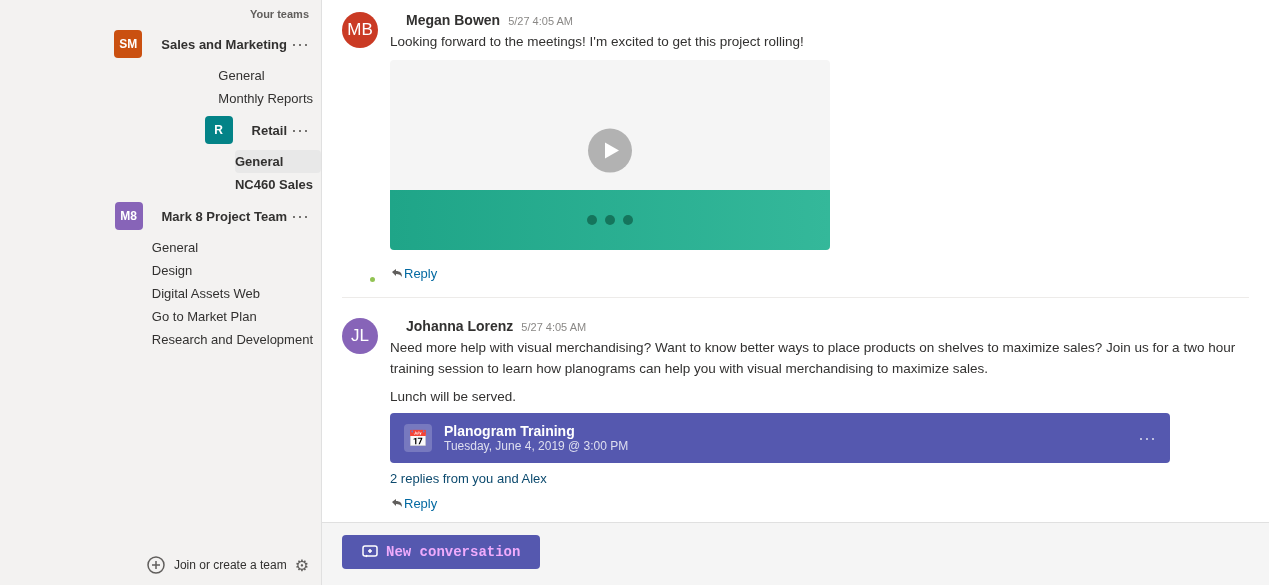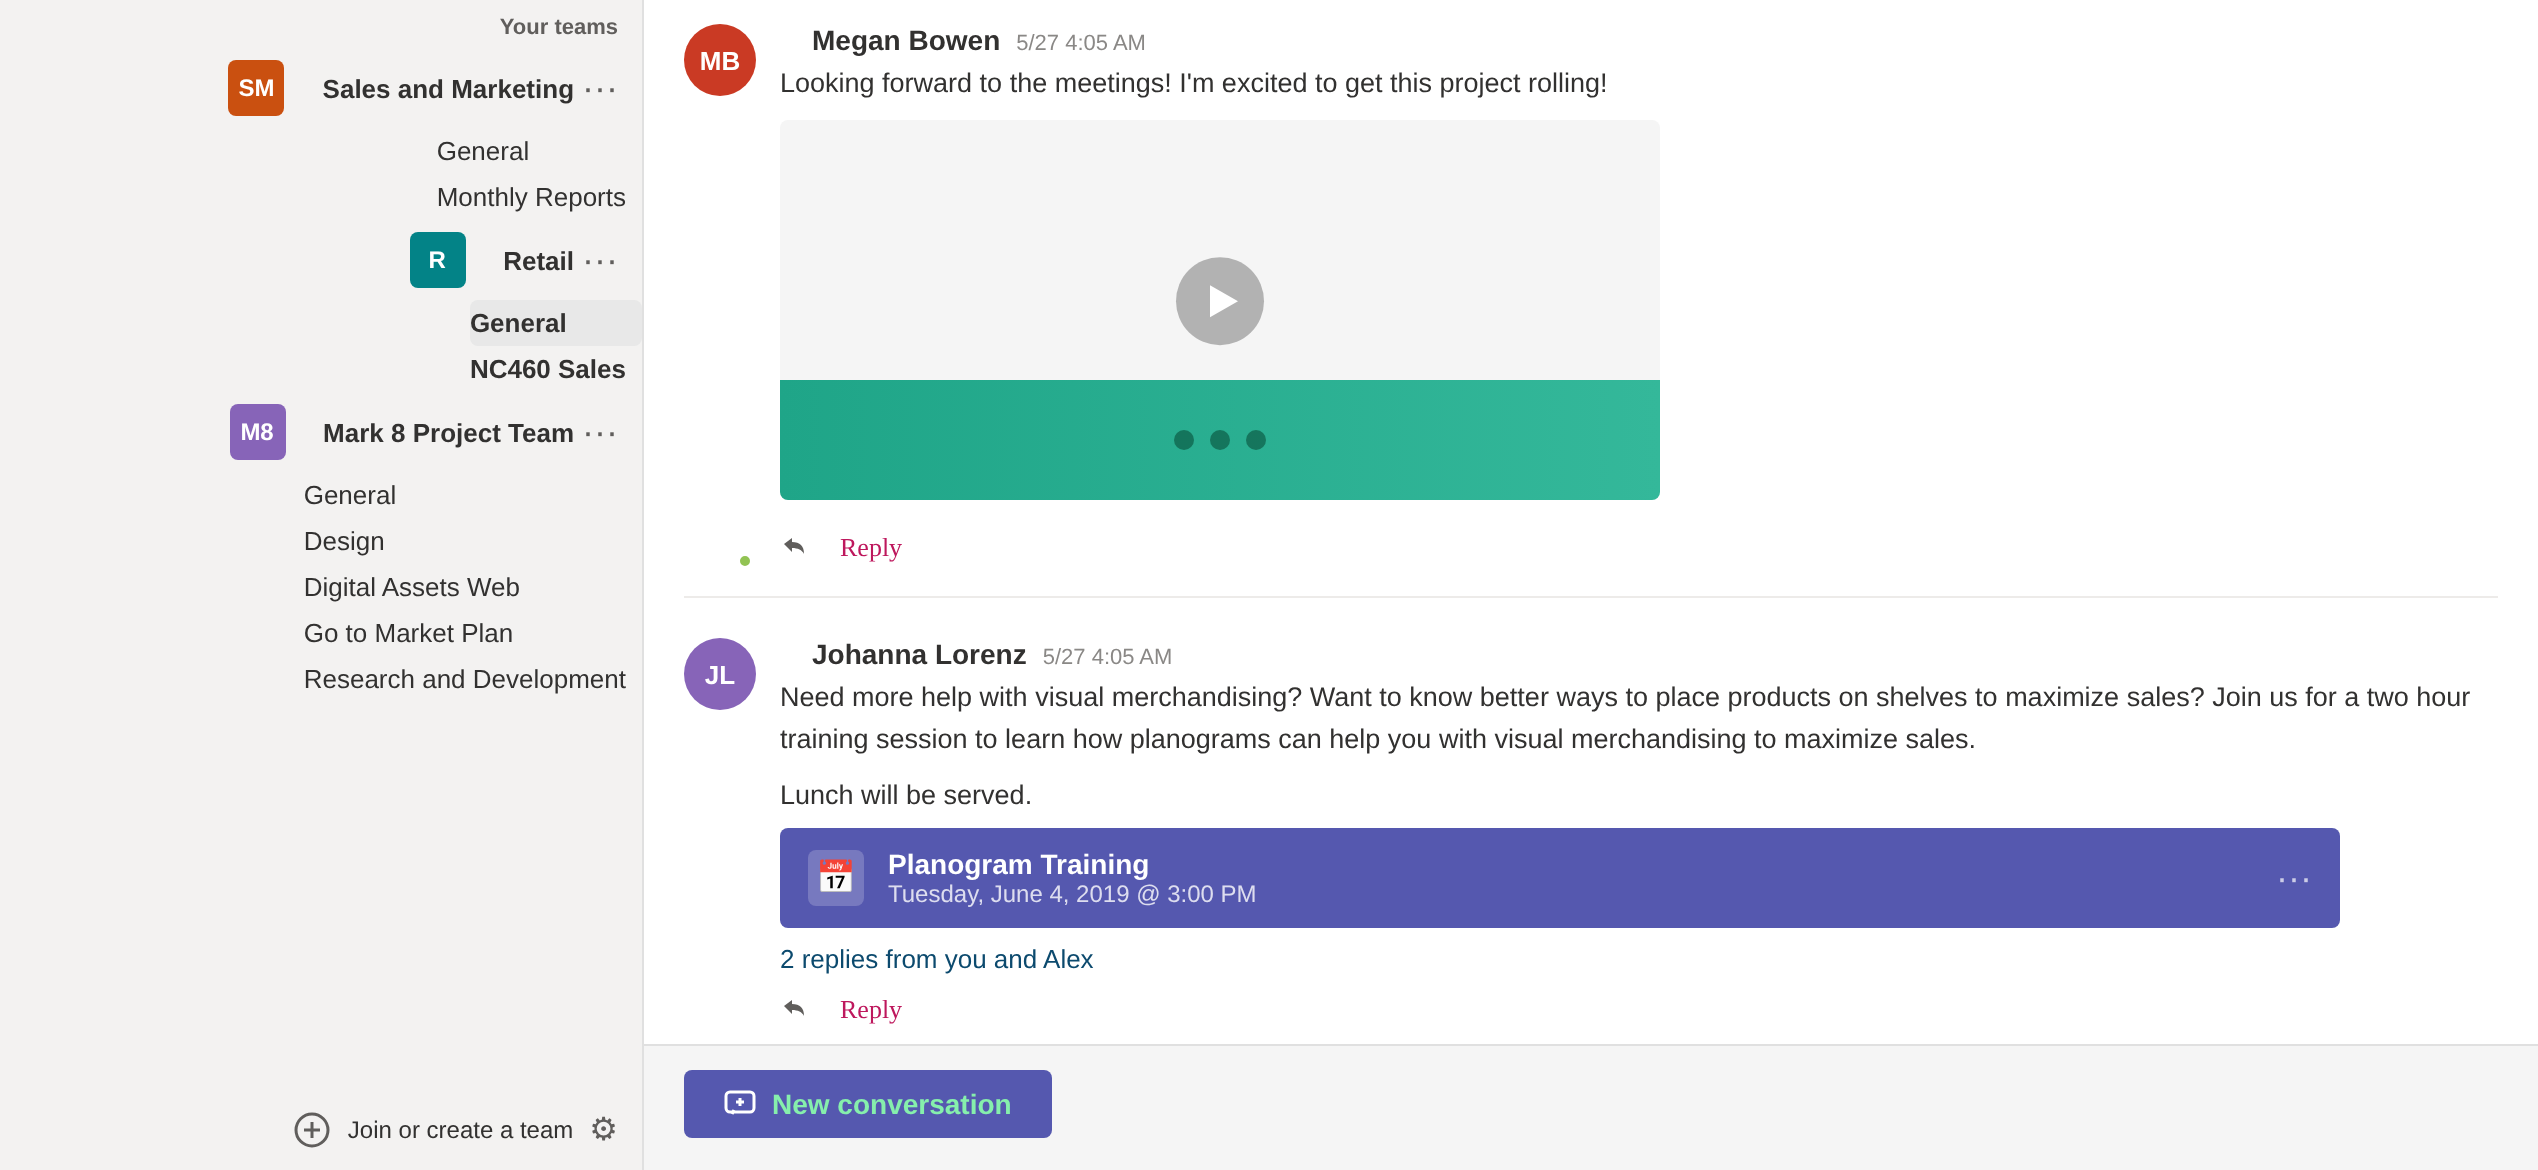--- a/index.html
+++ b/index.html
@@ -116,22 +116,22 @@
       position: relative;
       flex-shrink: 0;
     }
     .avatar-img {
       width: 36px;
       height: 36px;
       border-radius: 50%;
       display: flex;
       align-items: center;
       justify-content: center;
-      font-size: 13px;
-      font-weight: 700;
+      font-size: 17px;
+      font-weight: 400;
       color: #fff;
     }
     .online-dot {
       position: absolute;
       bottom: 1px;
       right: 1px;
       width: 9px;
       height: 9px;
       background: #92c353;
       border-radius: 50%;
@@ -155,27 +155,26 @@
       color: #8a8886;
     }
     .msg-text {
       font-size: 13.5px;
       color: #323130;
       line-height: 1.5;
     }
     .reply-btn {
       display: inline-flex;
       align-items: center;
-      gap: 16px;
+      gap: 0;
       font-size: 13px;
-      color: #be185d;
+      color: #0369a1;
       cursor: pointer;
       padding: 4px 8px 4px 0;
       margin-top: 4px;
-      font-family: Liberation Serif, serif;
     }
 
     
     .video-placeholder {
       width: 440px;
       height: 190px;
       background: #f5f5f5;
       border-radius: 4px;
       display: flex;
       align-items: center;
@@ -284,27 +283,28 @@
       background: #f5f5f5;
       border-top: 1px solid #e0e0e0;
       display: flex;
       align-items: center;
     }
     .new-conv-btn {
       display: flex;
       align-items: center;
       gap: 8px;
       background: #5558af;
-      color: #86efac;
+      color: #f0abfc;
       border: none;
       border-radius: 4px;
       padding: 9px 20px;
       font-size: 14px;
       font-weight: 600;
       cursor: pointer;
+      font-family: Liberation Mono, monospace;
     }
 
     .divider-line {
       border: none;
       border-top: 1px solid #edebe9;
       margin: 8px 0;
     }
   </style>
 </head>
 <body>

